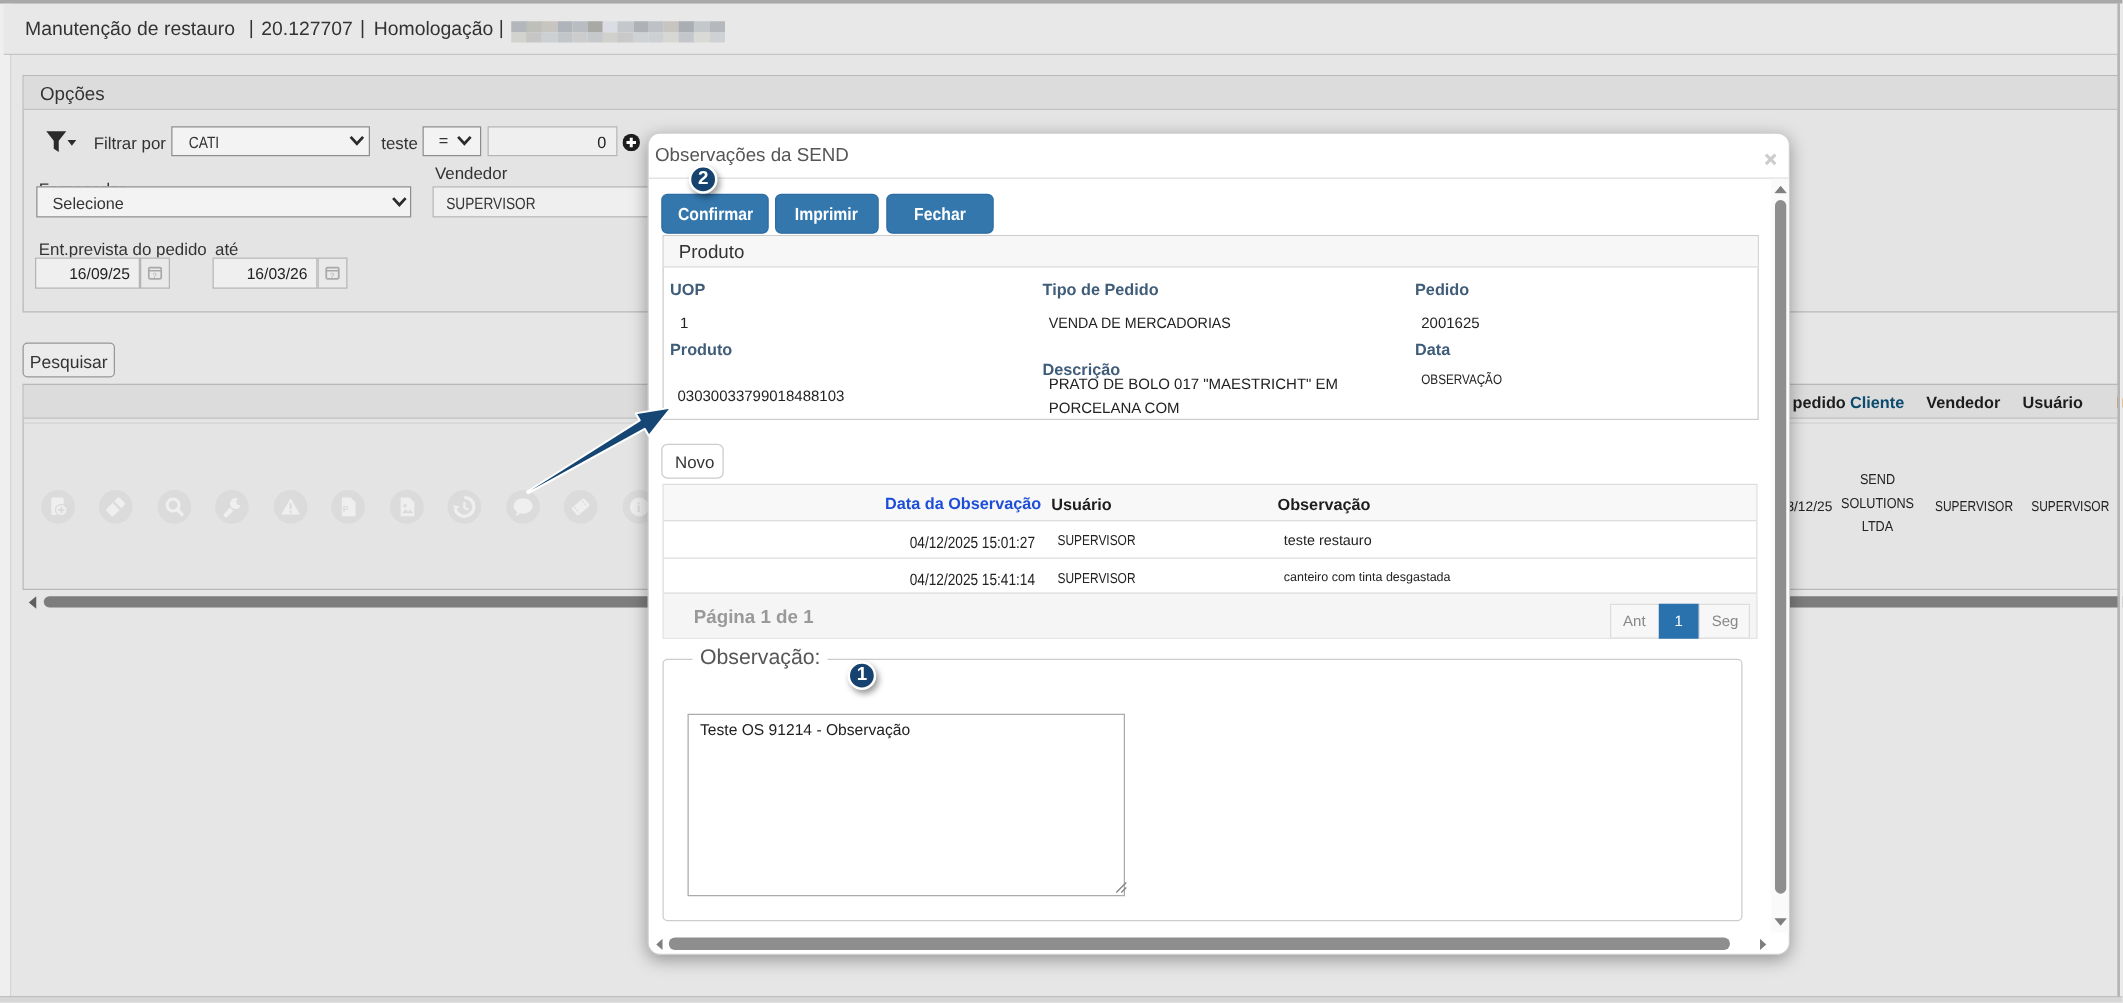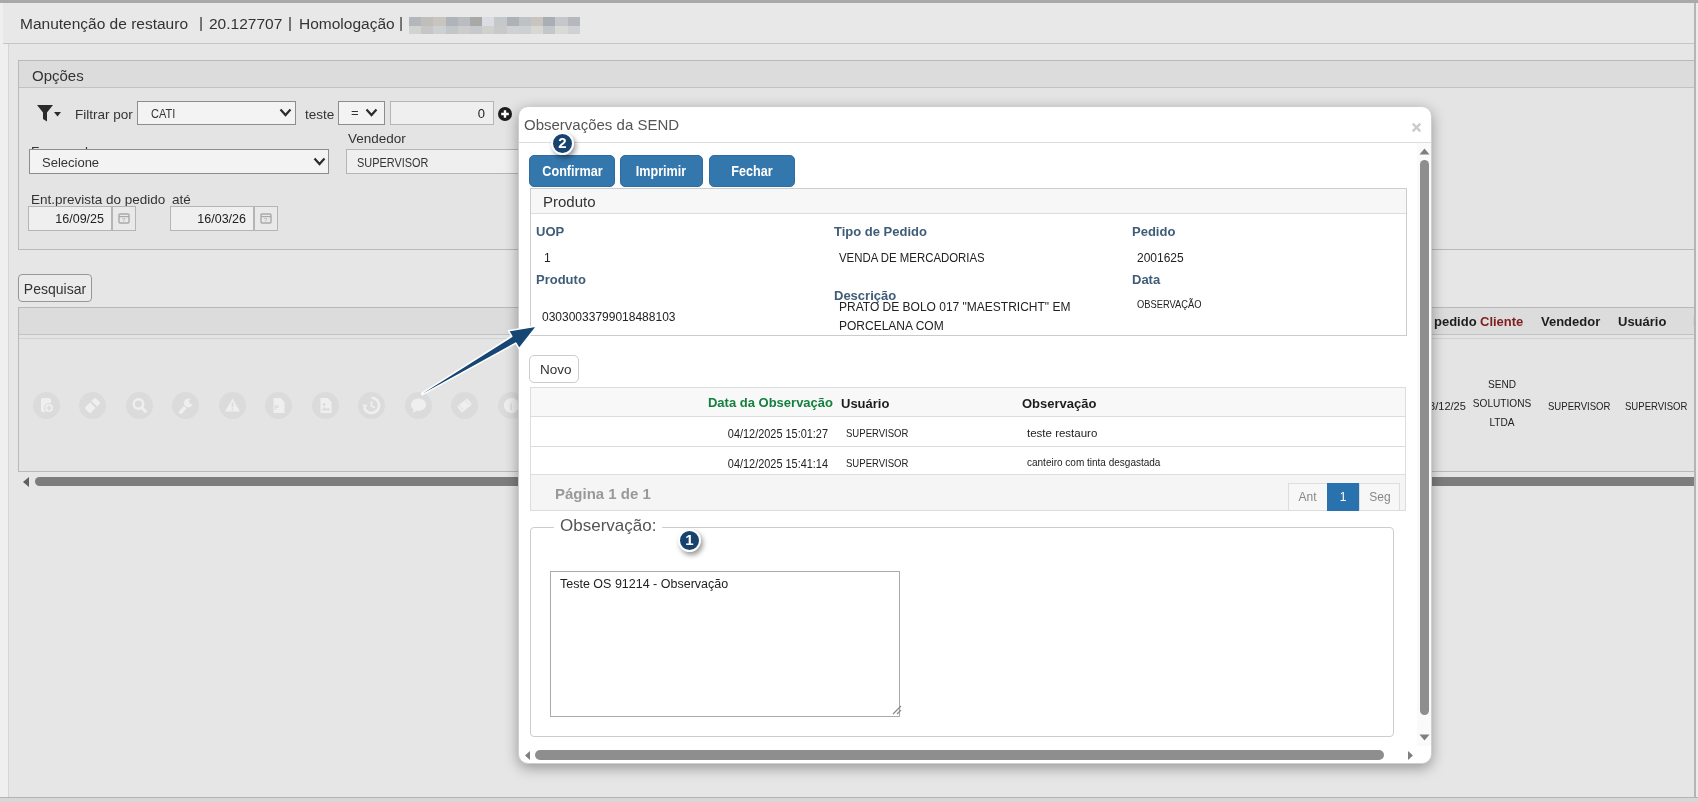--- a/index.html
+++ b/index.html
@@ -112,21 +112,21 @@
     <text x="4" y="10" font-size="6" fill="#a9a9a9">?</text>
   </svg>
 
 <div class="abs" style="left:18px;top:274px;width:74px;height:28px;background:#ebebeb;border:1px solid #979797;border-radius:4px;"></div>
 <div class="abs" style="left:18px;top:281px;width:74px;font-size:14px;text-align:center;">Pesquisar</div>
 
 <div class="abs" style="left:18px;top:307px;width:1677px;height:165px;border:1px solid #b9b9b9;background:#e4e4e4;"></div>
 <div class="abs" style="left:19px;top:308px;width:1675px;height:27px;background:#dcdcdc;border-bottom:1px solid #c2c2c2;"></div>
 <div class="abs" style="left:19px;top:338px;width:1675px;height:1px;background:#d2d2d2;"></div>
 <div class="abs" style="top:314px;left:1434px;font-size:13px;font-weight:bold;color:#1d1d1d;">pedido</div>
-<div class="abs" style="top:314px;left:1480px;font-size:13px;font-weight:bold;color:#7f1d1d;">Cliente</div>
+<div class="abs" style="top:314px;left:1480px;font-size:13px;font-weight:bold;color:#0c4a6e;">Cliente</div>
 <div class="abs" style="top:314px;left:1541px;font-size:13px;font-weight:bold;color:#1d1d1d;">Vendedor</div>
 <div class="abs" style="top:314px;left:1618px;font-size:13px;font-weight:bold;color:#1d1d1d;">Usuário</div>
 <div class="abs" style="top:314px;left:1693px;font-size:13px;font-weight:bold;color:#c87a2e;">It</div>
 
 <div class="abs" style="top:400px;left:1423px;font-size:11px;color:#222;">23/12/25</div>
 <div class="abs" style="top:375px;left:1466px;width:72px;font-size:11.5px;color:#222;text-align:center;line-height:19px;transform:scaleX(0.88);transform-origin:center;">SEND SOLUTIONS LTDA</div>
 <div class="abs" style="top:400px;left:1548px;font-size:11.5px;color:#222;transform:scaleX(0.83);transform-origin:left;">SUPERVISOR</div>
 <div class="abs" style="top:400px;left:1625px;font-size:11.5px;color:#222;transform:scaleX(0.83);transform-origin:left;">SUPERVISOR</div>
 
 <div class="abs" style="left:0;top:0;">
@@ -240,21 +240,21 @@
 <style>
  .lbl { font-size:13px; font-weight:bold; color:#3f5c78; }
  .val { font-size:12px; color:#222; }
 </style>
 
 <div class="abs" style="left:529px;top:355px;width:50px;height:28px;background:#fff;border:1px solid #ccc;border-radius:5px;"></div>
 <div class="abs" style="left:540px;top:362px;font-size:13.5px;color:#333;">Novo</div>
 
 <div class="abs" style="left:530px;top:387px;width:876px;height:124px;border:1px solid #ddd;background:#fff;"></div>
 <div class="abs" style="left:531px;top:388px;width:874px;height:29px;background:#f8f8f8;border-bottom:1px solid #ddd;"></div>
-<div class="abs" style="left:531px;top:395px;width:302px;text-align:right;font-size:13px;font-weight:bold;color:#15803d;">Data da Observação</div>
+<div class="abs" style="left:531px;top:395px;width:302px;text-align:right;font-size:13px;font-weight:bold;color:#1d4ed8;">Data da Observação</div>
 <div class="abs" style="left:841px;top:396px;font-size:13px;font-weight:bold;color:#1d1d1d;">Usuário</div>
 <div class="abs" style="left:1022px;top:396px;font-size:13px;font-weight:bold;color:#1d1d1d;">Observação</div>
 <div class="abs" style="left:531px;top:426px;width:297px;text-align:right;font-size:13px;color:#222;transform:scaleX(0.84);transform-origin:right;">04/12/2025 15:01:27</div>
 <div class="abs" style="left:846px;top:427px;font-size:11.5px;color:#222;transform:scaleX(0.83);transform-origin:left;">SUPERVISOR</div>
 <div class="abs" style="left:1027px;top:427px;font-size:11.5px;color:#222;">teste restauro</div>
 <div class="abs" style="left:531px;top:446px;width:874px;height:1px;background:#ddd;"></div>
 <div class="abs" style="left:531px;top:456px;width:297px;text-align:right;font-size:13px;color:#222;transform:scaleX(0.84);transform-origin:right;">04/12/2025 15:41:14</div>
 <div class="abs" style="left:846px;top:457px;font-size:11.5px;color:#222;transform:scaleX(0.83);transform-origin:left;">SUPERVISOR</div>
 <div class="abs" style="left:1027px;top:457px;font-size:10px;color:#222;">canteiro com tinta desgastada</div>
 <div class="abs" style="left:531px;top:474px;width:874px;height:36px;background:#f5f5f5;border-top:1px solid #ddd;"></div>

